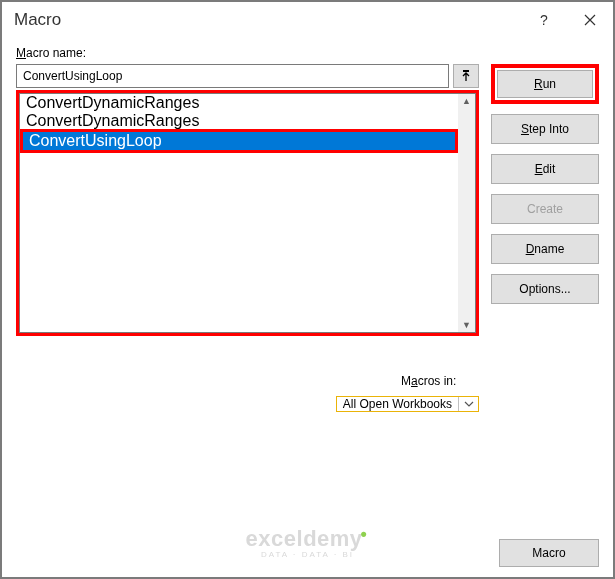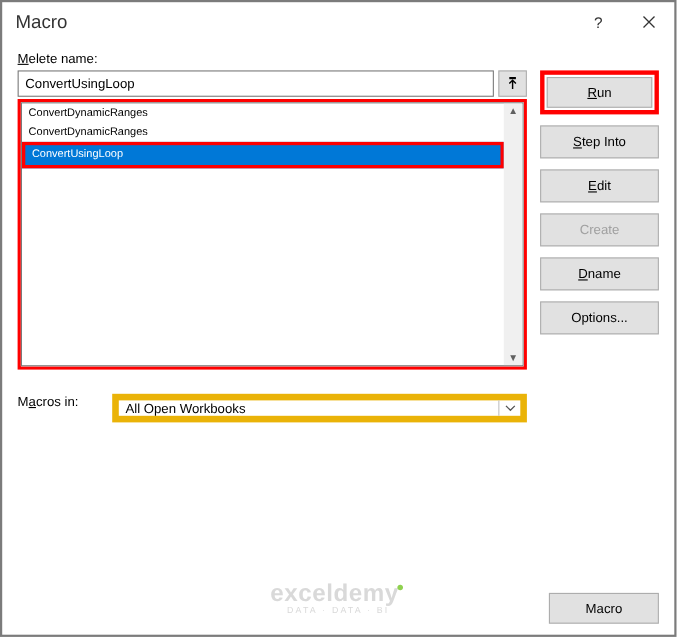--- a/index.html
+++ b/index.html
@@ -94,43 +94,44 @@
     display: flex;
     flex-direction: column;
     justify-content: space-between;
     align-items: center;
     padding: 2px 0;
   }
   .list-scroll span { color:#606060; font-size:9px; }
   .list-items { padding: 0; }
   .list-item {
     padding: 1px 6px;
-    font-size: 10px;
+    font-size: 16px;
     line-height: 16px;
     color: #000;
   }
   .list-item.selected {
     background: #0078d7;
     color: #fff;
     border: 3px solid #ff0000;
     margin: -1px 17px 0 0;
     padding: 1px 6px;
   }
   .row {
     display: flex;
-    align-items: flex-start;
+    align-items: flex-end;
     gap: 8px;
-    margin-top: 14px;
+    margin-top: 30px;
+    flex-direction: column;
   }
   .row .row-label { width: 78px; }
   .select {
     flex: 1;
     display: flex;
     height: 26px;
-    border: 6px solid #eab308;
+    border: 1px solid #eab308;
     background: #fff;
     align-items: center;
   }
   .select .sel-text { flex:1; padding: 0 6px; }
   .select .sel-arrow {
     width: 20px;
     height: 100%;
     border-left: 1px solid #c0c0c0;
     display:flex;align-items:center;justify-content:center;
     color:#555;
@@ -184,21 +185,21 @@
   <div class="btn">?</div>
   <div class="btn">
     <svg width="12" height="12" viewBox="0 0 12 12">
         <path d="M1 1 L11 11 M11 1 L1 11" stroke="#333" stroke-width="1.2" fill="none"></path>
       </svg>
   </div>
 </div>
 
 <div class="content">
   <div class="left">
-    <div class="label"><span class="underline">M</span><span>elete name:</span></div>
+    <div class="label"><span class="underline">M</span><span>acro name:</span></div>
     <div class="name-row">
       <input class="name-input" value="ConvertUsingLoop" style="">
       <div class="jump-btn">
         <svg width="12" height="12" viewBox="0 0 12 12">
             <path d="M6 11 L6 3 M3 6 L6 3 L9 6" stroke="#000" stroke-width="1.3" fill="none"></path>
             <rect x="3" y="0" width="6" height="2" fill="#000"></rect>
           </svg>
       </div>
     </div>
 

